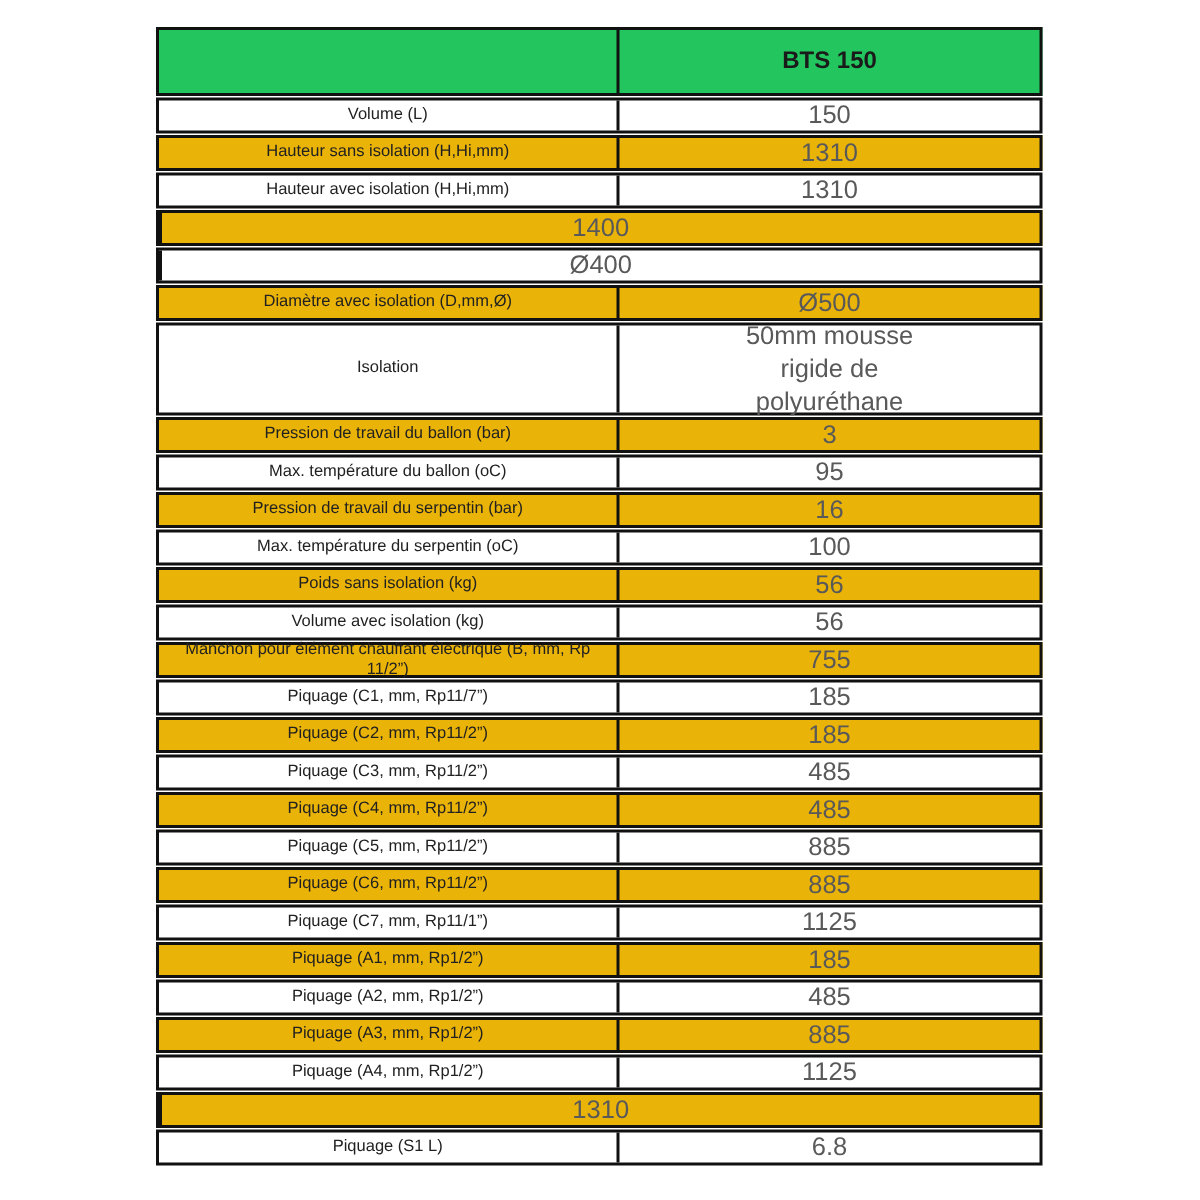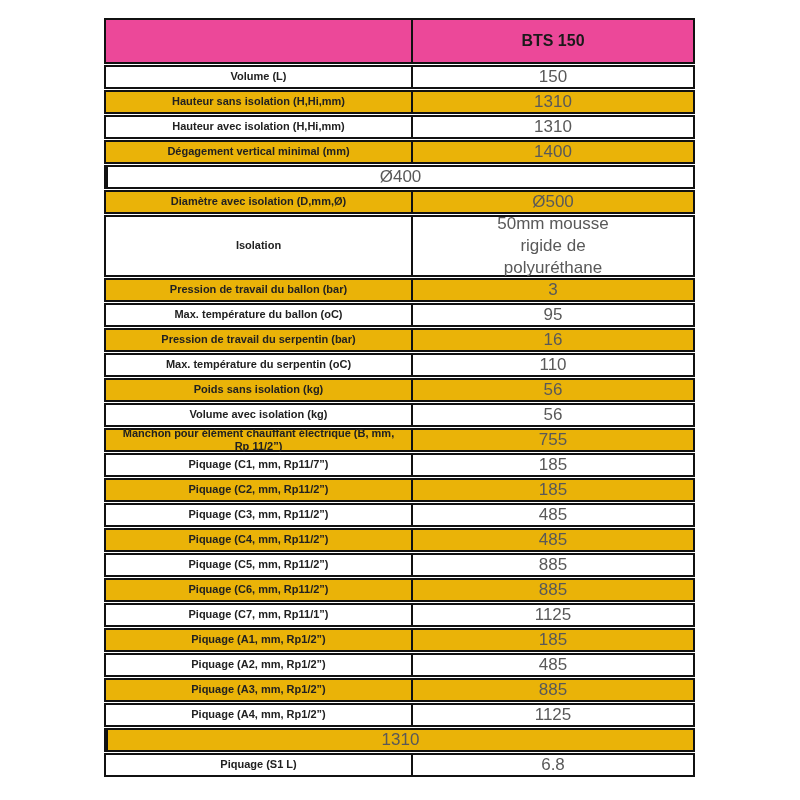--- a/index.html
+++ b/index.html
@@ -17,42 +17,42 @@
   }
   .t-row {
     display: flex;
     border: 2px solid #111111;
     margin-bottom: 1px;
     height: 24px;
     background: #ffffff;
   }
   .t-row.header {
     height: 46px;
-    background: #ec4899;
+    background: #22c55e;
     margin-bottom: 1px;
   }
   .t-row.shaded { background: #eab308; }
   .t-row.tall { height: 62px; }
   .cell {
     display: flex;
     align-items: center;
     justify-content: center;
     text-align: center;
   }
   .cell.left {
     width: 305px;
     flex: none;
   }
   .cell.right {
     flex: 1;
     border-left: 2px solid #111111;
   }
   .label-text {
     font-size: 11px;
-    font-weight: bold;
+    font-weight: normal;
     color: #212121;
     line-height: 1.2;
     padding: 0 8px;
   }
   .value-text {
     font-size: 17px;
     font-weight: normal;
     color: #595959;
     line-height: 1.3;
     white-space: pre-line;
@@ -95,23 +95,20 @@
   </div>
       <div class="t-row">
     <div class="cell left">
       <span class="label-text">Hauteur avec isolation (H,Hi,mm)</span>
     </div>
     <div class="cell right">
       <span class="value-text">1310</span>
     </div>
   </div>
       <div class="t-row shaded">
-    <div class="cell left">
-      <span class="label-text">Dégagement vertical minimal (mm)</span>
-    </div>
     <div class="cell right">
       <span class="value-text">1400</span>
     </div>
   </div>
       <div class="t-row">
     <div class="cell right">
       <span class="value-text">Ø400</span>
     </div>
   </div>
       <div class="t-row shaded">
@@ -154,21 +151,21 @@
     </div>
     <div class="cell right">
       <span class="value-text">16</span>
     </div>
   </div>
       <div class="t-row">
     <div class="cell left">
       <span class="label-text">Max. température du serpentin (oC)</span>
     </div>
     <div class="cell right">
-      <span class="value-text">110</span>
+      <span class="value-text">100</span>
     </div>
   </div>
       <div class="t-row shaded">
     <div class="cell left">
       <span class="label-text">Poids sans isolation (kg)</span>
     </div>
     <div class="cell right">
       <span class="value-text">56</span>
     </div>
   </div>

